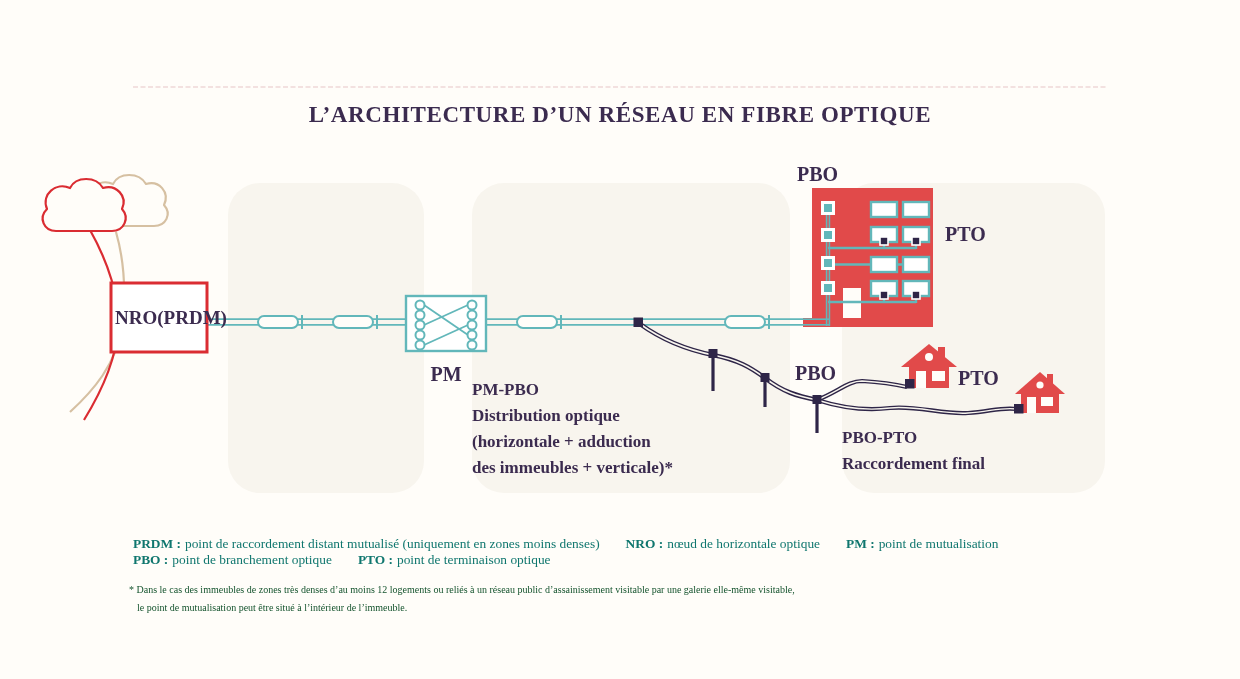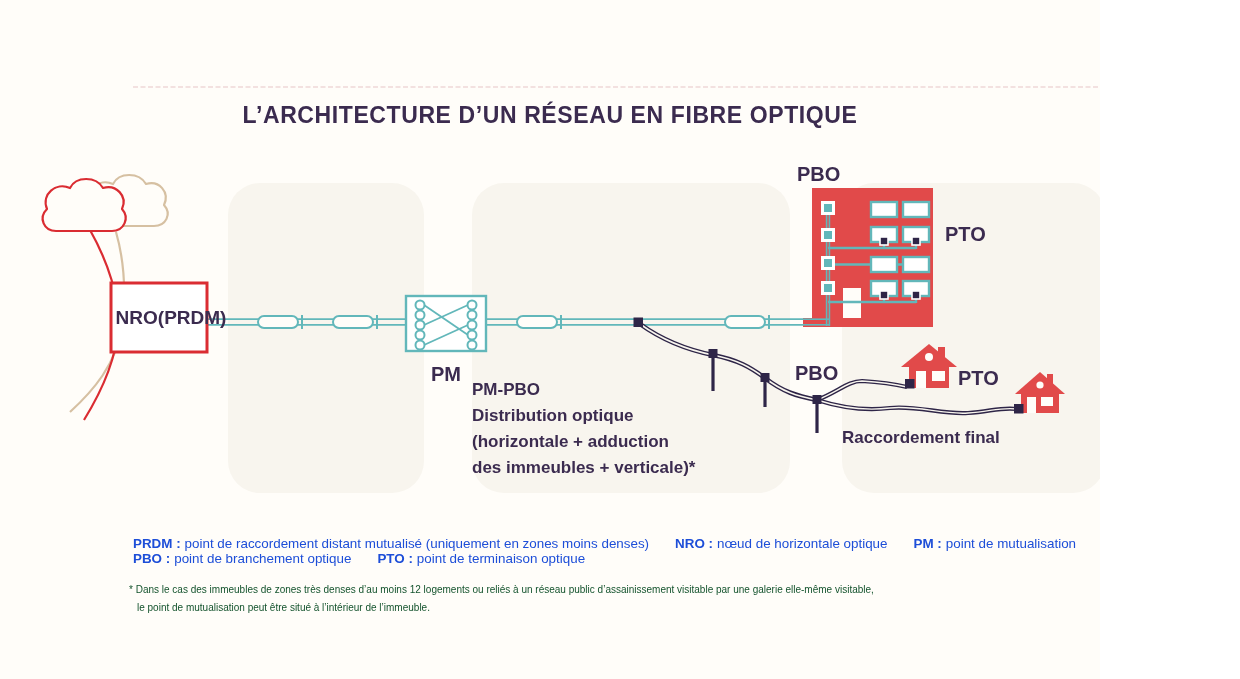--- a/index.html
+++ b/index.html
@@ -1,19 +1,19 @@
 <!DOCTYPE html>
 <html style="--bg: #fffdf9; --panel: #f8f5ee; --red: #e14a4a; --red-bright: #da2c32; --teal: #62b7ba; --dark: #2e2547; --purple: #3b2b4f; --tan: #d6c0a2; --pink-line: #f0d8d8;"><head>
 <meta charset="utf-8">
 <style>
   html,body{margin:0;padding:0;background:#ffffff;}
   .stage{
-    position:relative;width:1100px;height:679px;overflow:hidden;
+    position:relative;width:1240px;height:679px;overflow:hidden;
     background:var(--bg,#fffdf9);
-    font-family:Liberation Sans, sans-serif;
+    font-family:Liberation Serif, serif;
     color:var(--purple,#3b2b4f);
   }
   .panel{
     position:absolute;top:183px;height:310px;border-radius:32px;
     background:var(--panel,#f8f5ee);
   }
   #panel1{left:228px;width:196px;}
   #panel2{left:472px;width:318px;}
   #panel3{left:842px;width:263px;}
   svg.diagram{position:absolute;left:0;top:0;}
@@ -28,21 +28,21 @@
     font-size:19px;font-weight:bold;line-height:23px;color:var(--purple,#3b2b4f);padding-left:12px;
   }
   .section-text{
     position:absolute;text-align:left;font-size:17px;font-weight:bold;
     line-height:26px;color:var(--purple,#3b2b4f);
   }
   #sec1{left:228px;width:196px;top:425px;}
   #sec2{left:472px;width:318px;top:377px;}
   #sec3{left:842px;width:263px;top:425px;}
   .legend{
-    position:absolute;left:133px;top:536px;font-size:13.4px;color:#1d4ed8;width:1000px;
+    position:absolute;left:133px;top:536px;font-size:13.4px;color:#0f766e;width:1000px;
   }
   .legend-row{display:flex;gap:26px;white-space:nowrap;}
   .legend-row + .legend-row{margin-top:0;}
   .lg-term{font-weight:bold;}
   .lg-def{margin-left:4px;}
   .footnote{
     position:absolute;left:129px;top:581px;font-size:10px;line-height:18px;color:#14532d;width:1000px;
   }
   .footnote .fn2{padding-left:8px;}
 </style>
@@ -224,20 +224,21 @@
   <div class="node-label" style="left:795px;top:362px;">PBO</div>
   <div class="node-label" style="left:958px;top:367px;">PTO</div>
 
   <div class="section-text" id="sec2">
     <div>PM-PBO</div>
     <div>Distribution optique</div>
     <div>(horizontale + adduction</div>
     <div>des immeubles + verticale)*</div>
   </div>
   <div class="section-text" id="sec3">
+    <div>PBO-PTO</div>
     <div>Raccordement final</div>
   </div>
 
   <div class="legend">
     <div class="legend-row">
       <span><span class="lg-term">PRDM :</span><span class="lg-def">point de raccordement distant mutualisé (uniquement en zones moins denses)</span></span>
       <span><span class="lg-term">NRO :</span><span class="lg-def">nœud de horizontale optique</span></span>
       <span><span class="lg-term">PM :</span><span class="lg-def">point de mutualisation</span></span>
     </div>
     <div class="legend-row">

